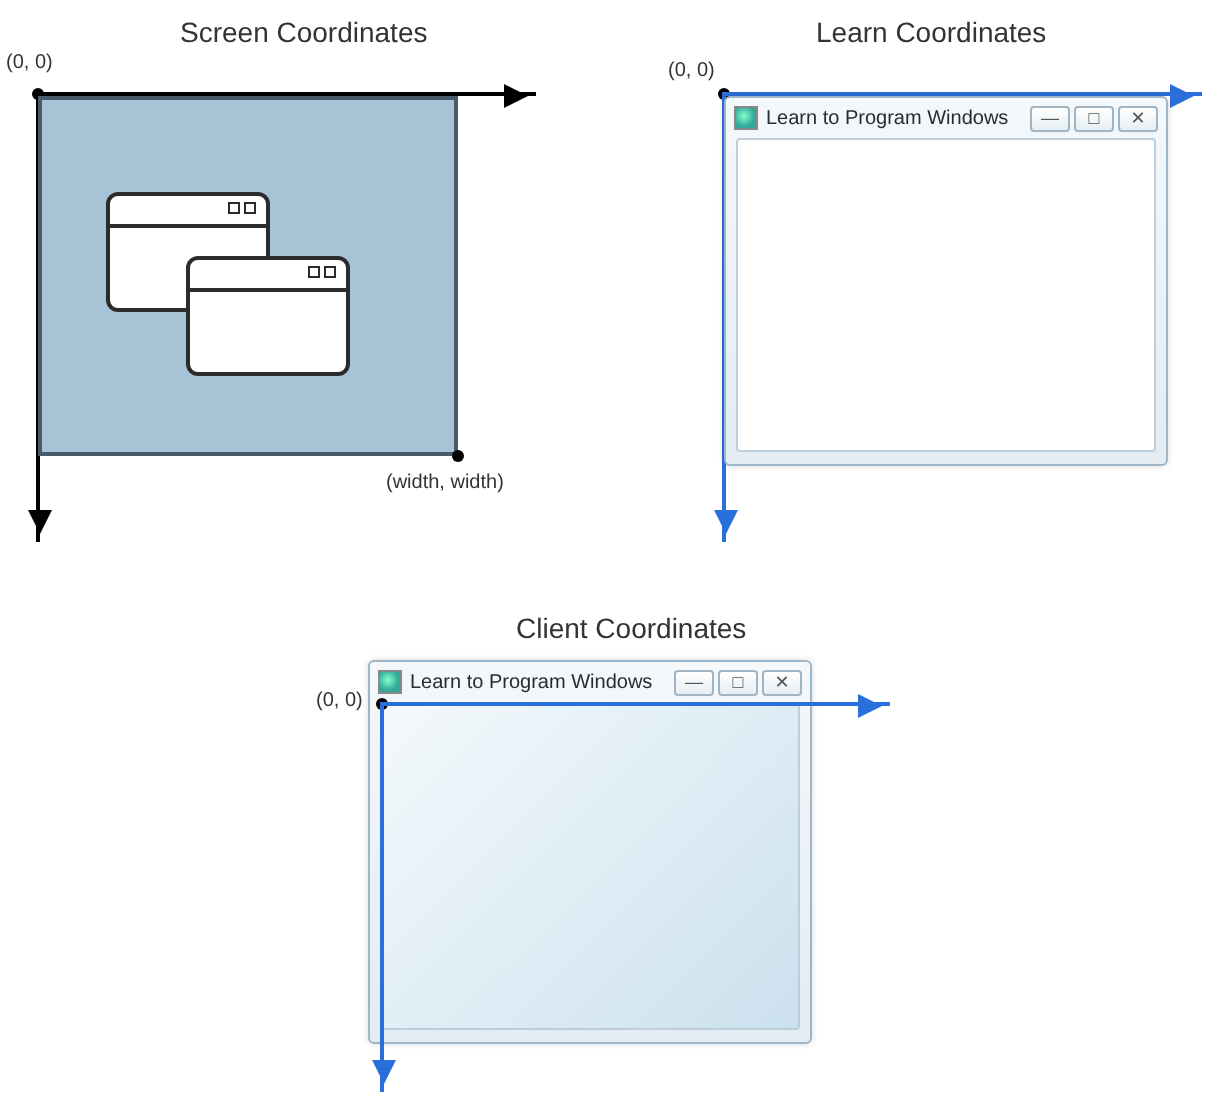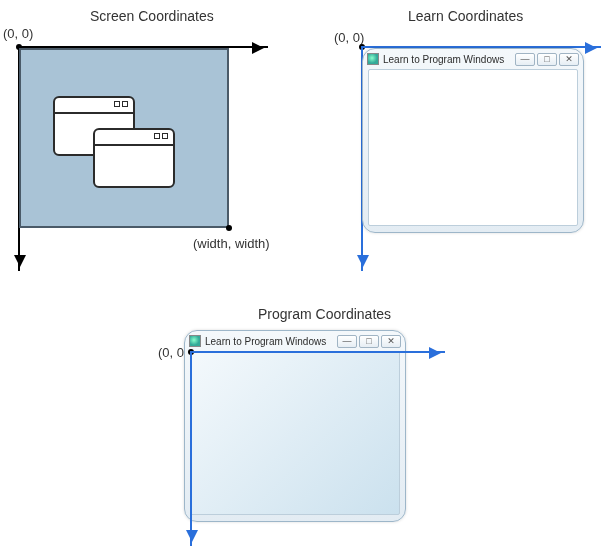--- a/index.html
+++ b/index.html
@@ -9,21 +9,21 @@
     width: 614px;
     height: 558px;
     font-family: Arial, Helvetica, sans-serif;
     font-size: 12px;
     color: #333;
     background: #fff;
     position: relative;
   }
   .abs { position: absolute; }
   .panel-title { font-size: 14px; color: #333; }
-  .coord-label { font-size: 13px; color: #333; }
+  .coord-label { font-size: 10px; color: #333; }
 
   
   .screen-bg {
     background: #a9c3d6;
     border: 2px solid #4a5a68;
     width: 210px;
     height: 180px;
   }
   .mini-window {
     position: absolute;
@@ -48,21 +48,21 @@
   }
   .mini-dots span {
     display: block; width: 6px; height: 6px;
     border: 1.5px solid #2b2b2b; background: #fff;
   }
 
   
   .appframe {
     background: linear-gradient(#f4f8fb, #e3ecf3);
     border: 1px solid #9db6c9;
-    border-radius: 13px;
+    border-radius: 3px;
     box-shadow: 0 0 3px rgba(0,0,0,0.15);
   }
   .appframe .titlebar {
     height: 20px;
     display: flex;
     align-items: center;
     padding: 0 4px;
     font-size: 10px;
     color: #2b2b2b;
   }
@@ -171,21 +171,21 @@
     <span>Learn to Program Windows</span>
     <div class="btns">
       <div class="btn">—</div>
       <div class="btn">□</div>
       <div class="btn">✕</div>
     </div>
   </div>
   <div class="client"></div>
 </div>
 
-<div class="abs panel-title" style="left:258px; top:306px;">Program Coordinates</div>
+<div class="abs panel-title" style="left:258px; top:306px;">Client Coordinates</div>
 
 <div class="abs coord-label" style="left:158px; top:345px;">(0, 0)</div>
 
 <div class="abs appframe blueclient" style="left:184px; top:330px; width:222px; height:192px;">
   <div class="titlebar">
     <div class="app-icon"></div>
     <span>Learn to Program Windows</span>
     <div class="btns">
       <div class="btn">—</div>
       <div class="btn">□</div>

